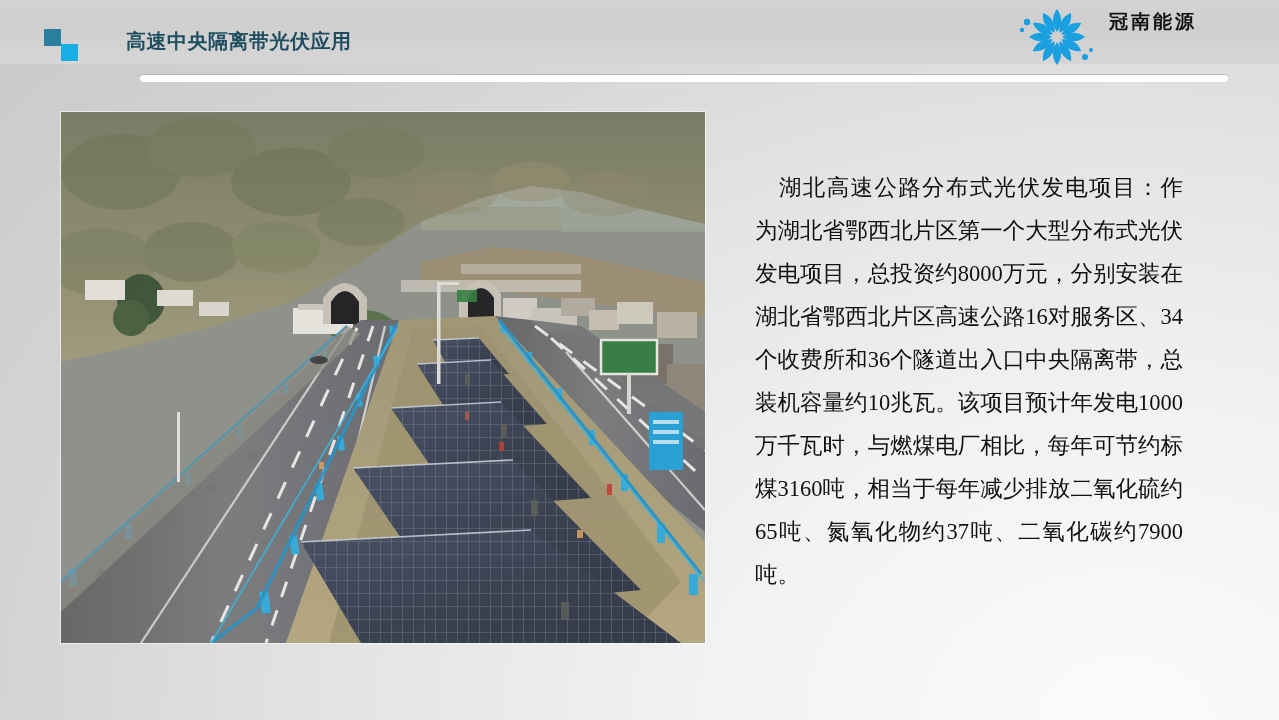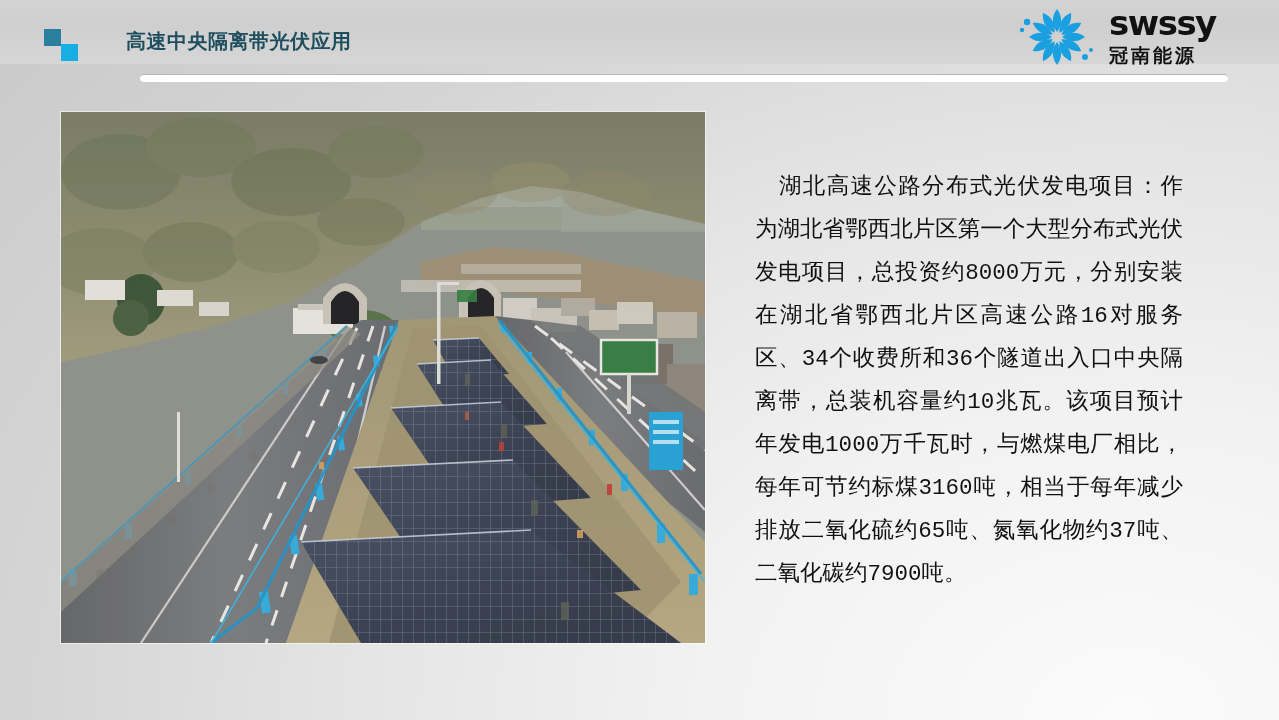--- a/index.html
+++ b/index.html
@@ -116,21 +116,21 @@
     overflow: hidden;
     box-shadow: 0 0 0 1px rgba(255,255,255,0.55);
   }
   #photo-svg { display: block; width: 644px; height: 531px; }
 
   
   #body-text {
     position: absolute;
     left: 755px; top: 166px;
     width: 428px;
-    font-family: Liberation Mono, monospace;
+    font-family: Liberation Serif, serif;
     font-size: 22.5px;
     line-height: 43px;
     color: #111111;
     text-align: justify;
     text-indent: 24px;
     text-justify: inter-ideograph;
   }
 </style>
 </head>
 <body>
@@ -191,21 +191,20 @@
               </g>
             <circle cx="-30" cy="-15" r="3.2"></circle>
             <circle cx="-35" cy="-7" r="2.2"></circle>
             <circle cx="28" cy="20" r="3"></circle>
             <circle cx="34" cy="13" r="2"></circle>
           </g>
         </g>
       </svg>
     </div>
     <div id="logo-text">
-      <div id="logo-brand">swssy</div>
       <div id="logo-sub">冠南能源</div>
     </div>
   </div>
 
   <div id="photo-frame">
     <svg id="photo-svg" viewBox="0 0 644 531" xmlns="http://www.w3.org/2000/svg" preserveAspectRatio="none">
       <defs>
         <linearGradient id="sky" x1="0" y1="0" x2="0" y2="1">
           <stop offset="0%" stop-color="#a9c6da"></stop>
           <stop offset="100%" stop-color="#cfdfe6"></stop>

